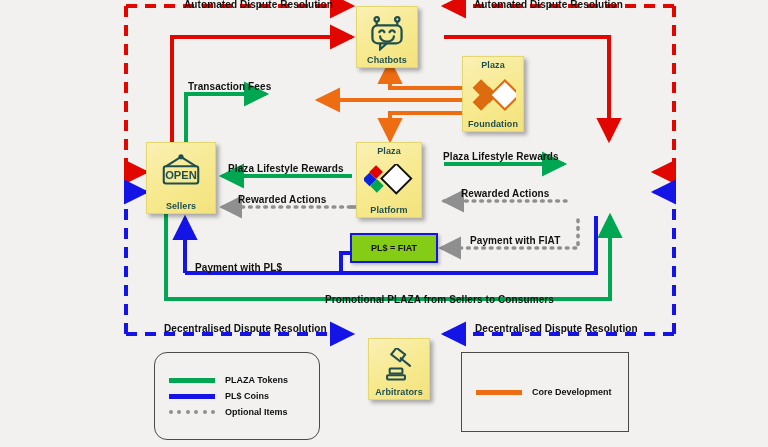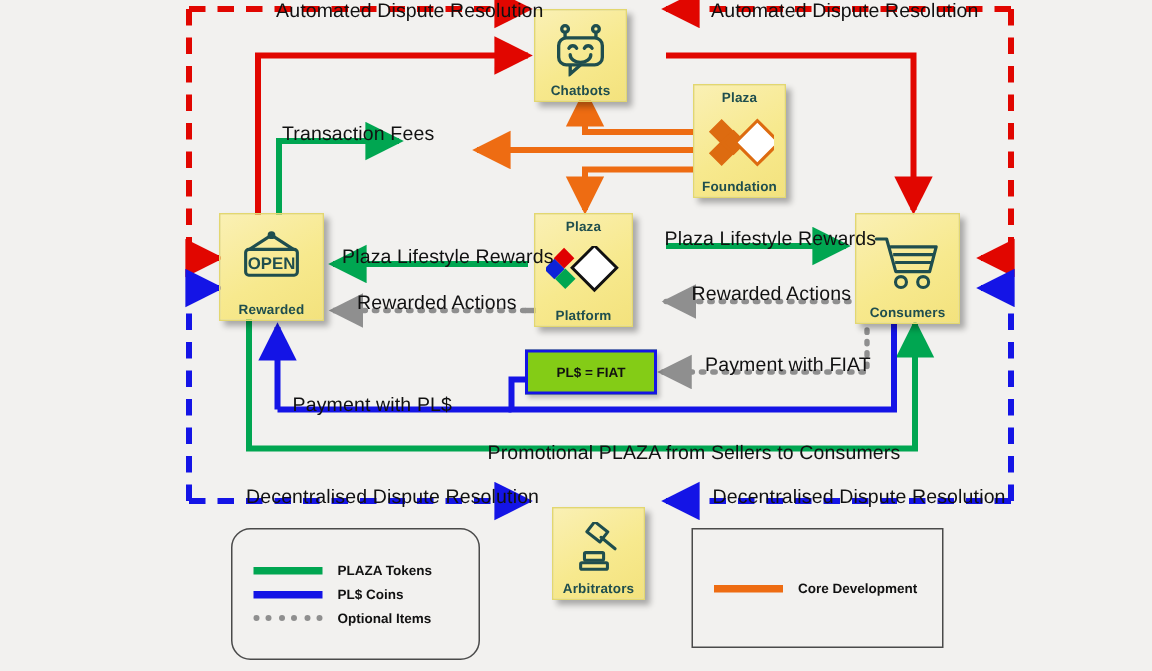--- a/index.html
+++ b/index.html
@@ -27,21 +27,21 @@
   .node .nlabel{
     font-size:9px;font-weight:bold;color:#1f4e4e;
     text-align:center;line-height:10px;letter-spacing:.1px;
     width:100%;
   }
   .node .nlabel.top{margin-bottom:0px;}
   .node .icon{display:flex;align-items:center;justify-content:center;flex:1;}
 
   
   .elabel{
-    position:absolute;font-size:13px;font-weight:normal;color:#111;
+    position:absolute;font-size:10px;font-weight:bold;color:#111;
     white-space:nowrap;z-index:6;letter-spacing:.1px;
   }
 
   
   .fiatbox{
     position:absolute;background:#84cc16;border:2.5px solid #1414e6;
     display:flex;align-items:center;justify-content:center;
     font-size:9px;font-weight:bold;color:#111;z-index:6;
     box-shadow:2px 2px 3px rgba(0,0,0,0.22);
   }
@@ -171,47 +171,36 @@
 
   <div class="node" style="left:146px;top:142px;width:70px;height:72px;">
     <div class="icon">
       <svg width="50" height="40" viewBox="0 0 58 46" fill="none" stroke="#1f4e4e" stroke-width="2.4">
         <path d="M29 3 L12 14 M29 3 L46 14" stroke-linecap="round"></path>
         <circle cx="29" cy="3" r="1.8" fill="#1f4e4e"></circle>
         <rect x="9" y="14" width="40" height="20" rx="2.5"></rect>
         <text x="29" y="29" font-family="'Liberation Sans',sans-serif" font-size="13" font-weight="bold" fill="#1f4e4e" stroke="none" text-anchor="middle">OPEN</text>
       </svg>
     </div>
-    <div class="nlabel">Rewarded</div>
+    <div class="nlabel">Sellers</div>
   </div>
 
   <div class="node" style="left:356px;top:142px;width:66px;height:76px;">
     <div class="nlabel top">Plaza</div>
     <div class="icon">
       <svg width="50" height="34" viewBox="0 0 60 42">
         <rect x="8" y="4" width="12" height="12" transform="rotate(45 14 10)" fill="#e00000"></rect>
         <rect x="0" y="13" width="12" height="12" transform="rotate(45 6 19)" fill="#0d23d8"></rect>
         <rect x="9" y="21" width="12" height="12" transform="rotate(45 15 27)" fill="#00a651"></rect>
         <rect x="26" y="5" width="26" height="26" transform="rotate(45 39 18)" fill="#ffffff" stroke="#111111" stroke-width="2.4"></rect>
       </svg>
     </div>
     <div class="nlabel">Platform</div>
   </div>
 
-  <div class="node" style="left:570px;top:142px;width:70px;height:74px;">
-    <div class="icon">
-      <svg width="50" height="40" viewBox="0 0 56 46" fill="none" stroke="#1f4e4e" stroke-width="2.4">
-        <path d="M4 5 L12 5 L19 30 L45 30 L50 11 L15 11" stroke-linecap="round" stroke-linejoin="round"></path>
-        <path d="M17 17 L48.5 17 M18.5 23 L46.5 23"></path>
-        <circle cx="23" cy="38" r="4.2"></circle>
-          <circle cx="40" cy="38" r="4.2"></circle>
-      </svg>
-    </div>
-    <div class="nlabel">Consumers</div>
-  </div>
 
   <div class="node" style="left:357px;top:338px;width:62px;height:62px;margin-left:11px;">
     <div class="icon">
       <svg width="34" height="34" viewBox="0 0 40 40" fill="none" stroke="#1f4e4e" stroke-width="2.4">
         <rect x="13" y="2.5" width="13" height="10" transform="rotate(38 19 7)" stroke-linejoin="round"></rect>
         <path d="M22 12 L33 21" stroke-linecap="round"></path>
         <rect x="9" y="24" width="15" height="6" rx="1"></rect>
         <rect x="6" y="32" width="21" height="5" rx="1"></rect>
       </svg>
     </div>

